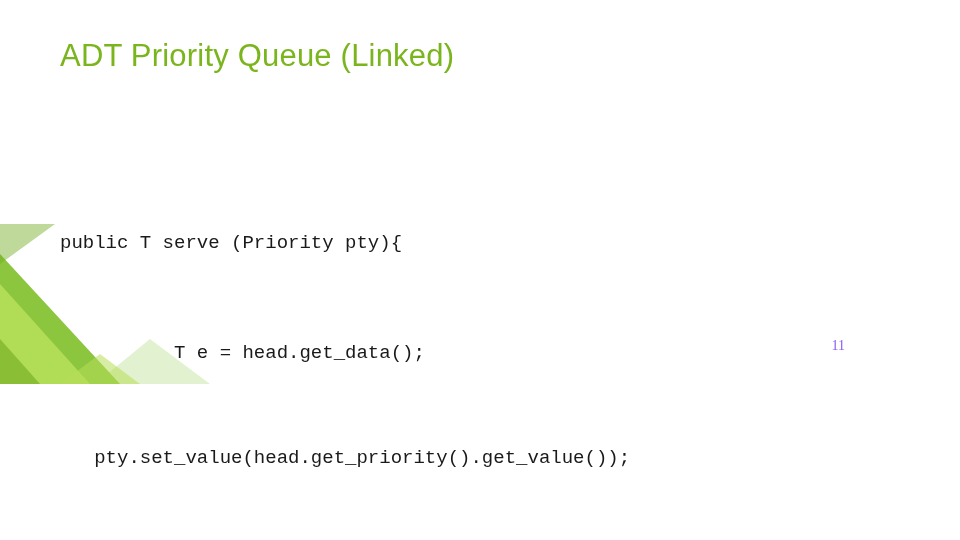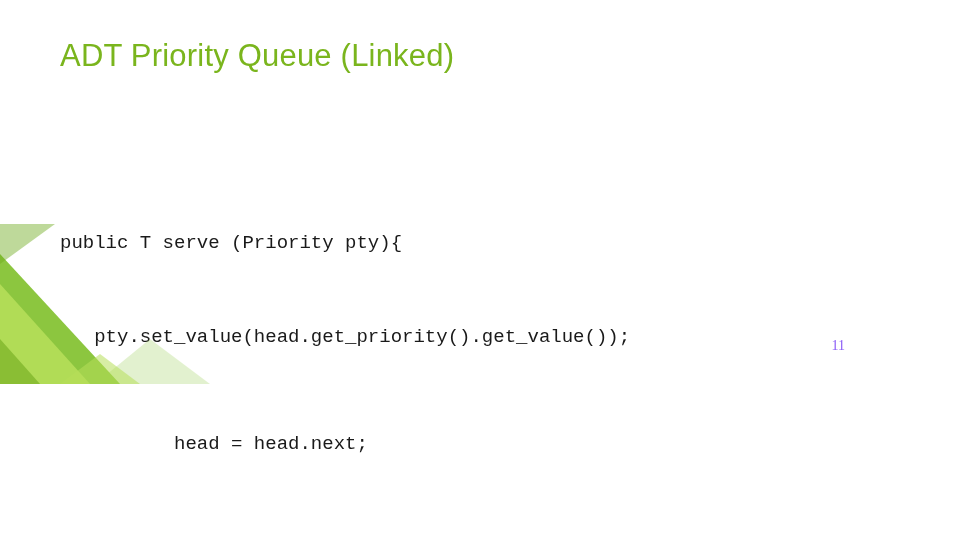--- a/index.html
+++ b/index.html
@@ -33,21 +33,21 @@
     left: 60px;
     right: 40px;
     font-family: "SimSun", "NSimSun", "Courier New", monospace;
     font-size: 19px;
     color: #1a1a1a;
     line-height: 1.55;
     white-space: pre;
   }
   .code .line { display: block; }
   .ln-l1 { margin-top: 22px; }
-  .ln-l2 { margin-top: 6px; }
+  .ln-l2 { margin-top: 16px; }
   .ln-l3 { margin-top: 18px; }
   .page-num {
     position: absolute;
     right: 115px;
     bottom: 30px;
     font-size: 14px;
     color: #8b5cf6;
     font-family: Liberation Serif, serif;
   }
   .corner {
@@ -61,20 +61,21 @@
 </style>
 </head>
 <body>
 
 <div class="slide">
 
   <div class="title">ADT Priority Queue (Linked)</div>
 
   <div class="code">
     <span class="line">public T serve (Priority pty){</span>
+    <span class="line ln-l1">          T e = head.get_data();</span>
     <span class="line ln-l2">   pty.set_value(head.get_priority().get_value());</span>
     <span class="line ln-l3">          head = head.next;</span>
     
     
     
     
   </div>
 
   <div class="page-num">11</div>
 

